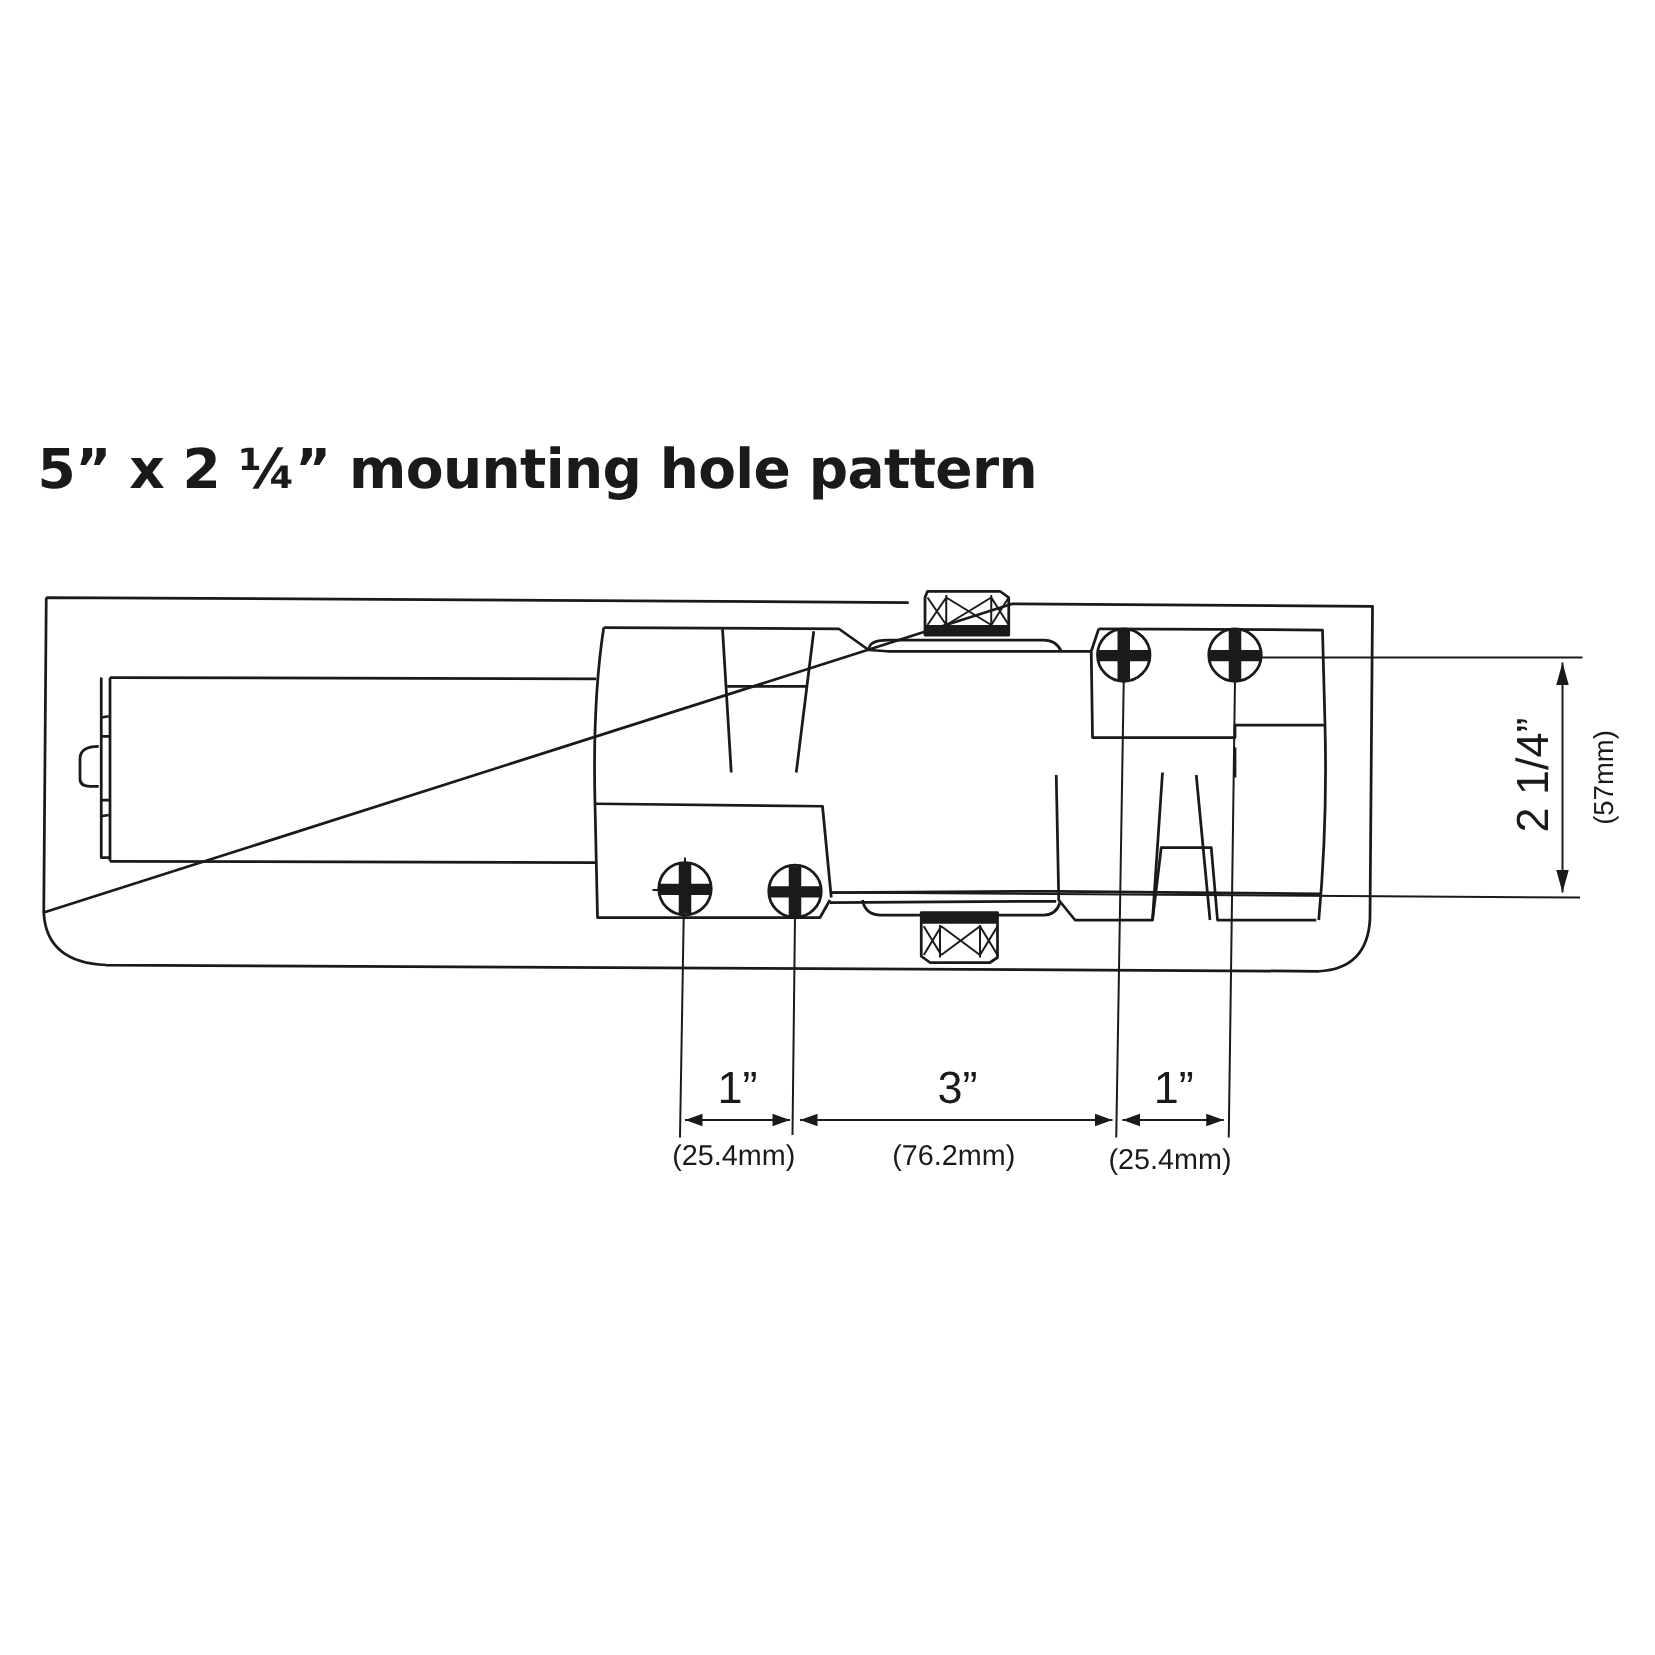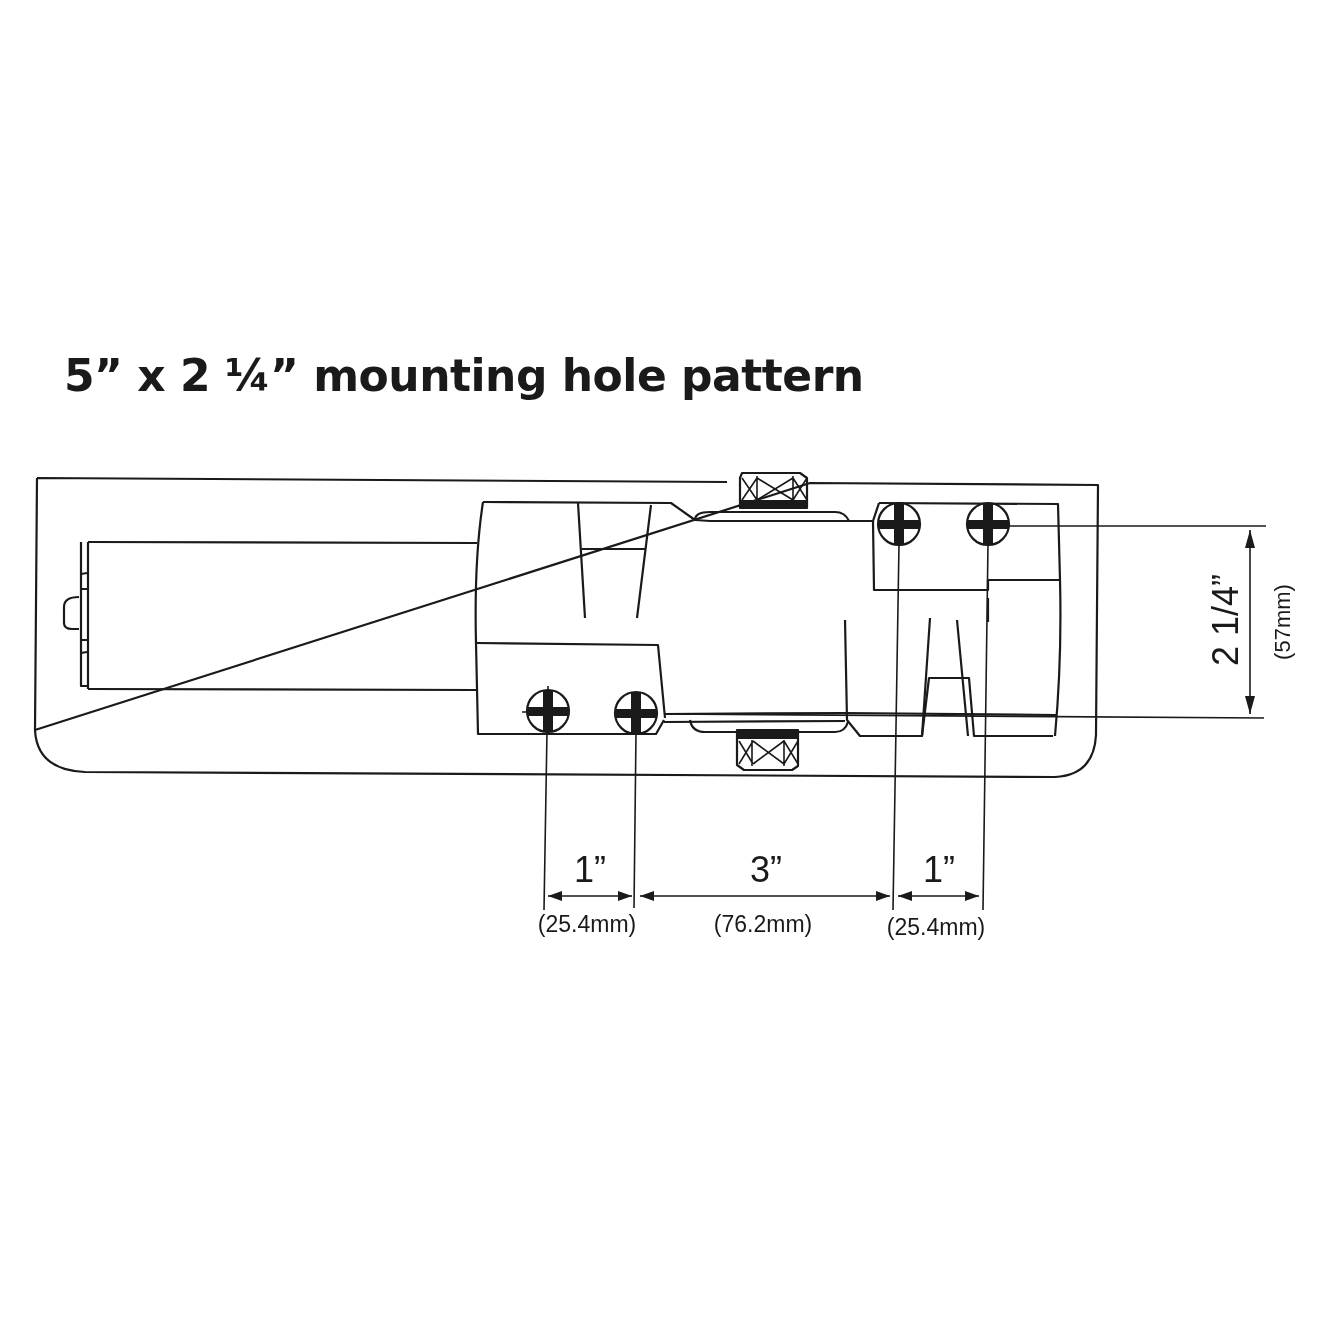--- a/index.html
+++ b/index.html
@@ -1,20 +1,20 @@
 <!DOCTYPE html>
 <html><head>
   <meta charset="utf-8">
   <style>
     html, body { margin: 0; padding: 0; background: #ffffff; }
     body { width: 1324px; height: 1324px; position: relative; overflow: hidden; }
     .title {
       position: absolute; left: 30px; top: 350px;
       font-family: "DejaVu Sans", sans-serif; font-weight: bold;
-      font-size: 44px; color: #1a1a1a; letter-spacing: -0.5px; white-space: nowrap; margin-left: 34px;
+      font-size: 44px; color: #1a1a1a; letter-spacing: -0.5px; white-space: nowrap;
     }
     svg.drawing { position: absolute; left: 0; top: 0; }
     .ln { fill: none; stroke: #1a1a1a; stroke-width: 2.2; stroke-linejoin: round; }
     .thin { fill: none; stroke: #1a1a1a; stroke-width: 1.6; }
     .dimtxt { font-family: "Liberation Sans", sans-serif; fill: #1a1a1a; }
   </style>
 </head>
 <body>
 
 <div class="title">5” x 2 ¼” mounting hole pattern</div>

